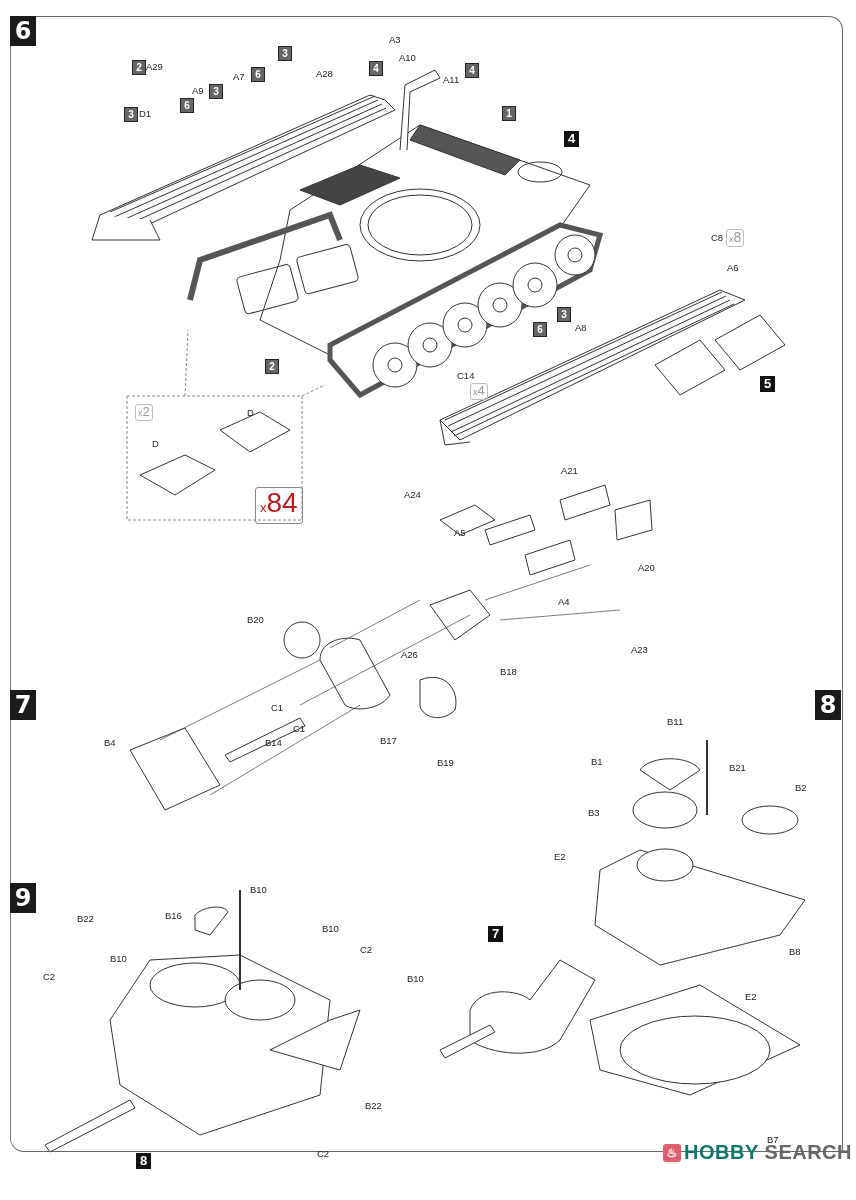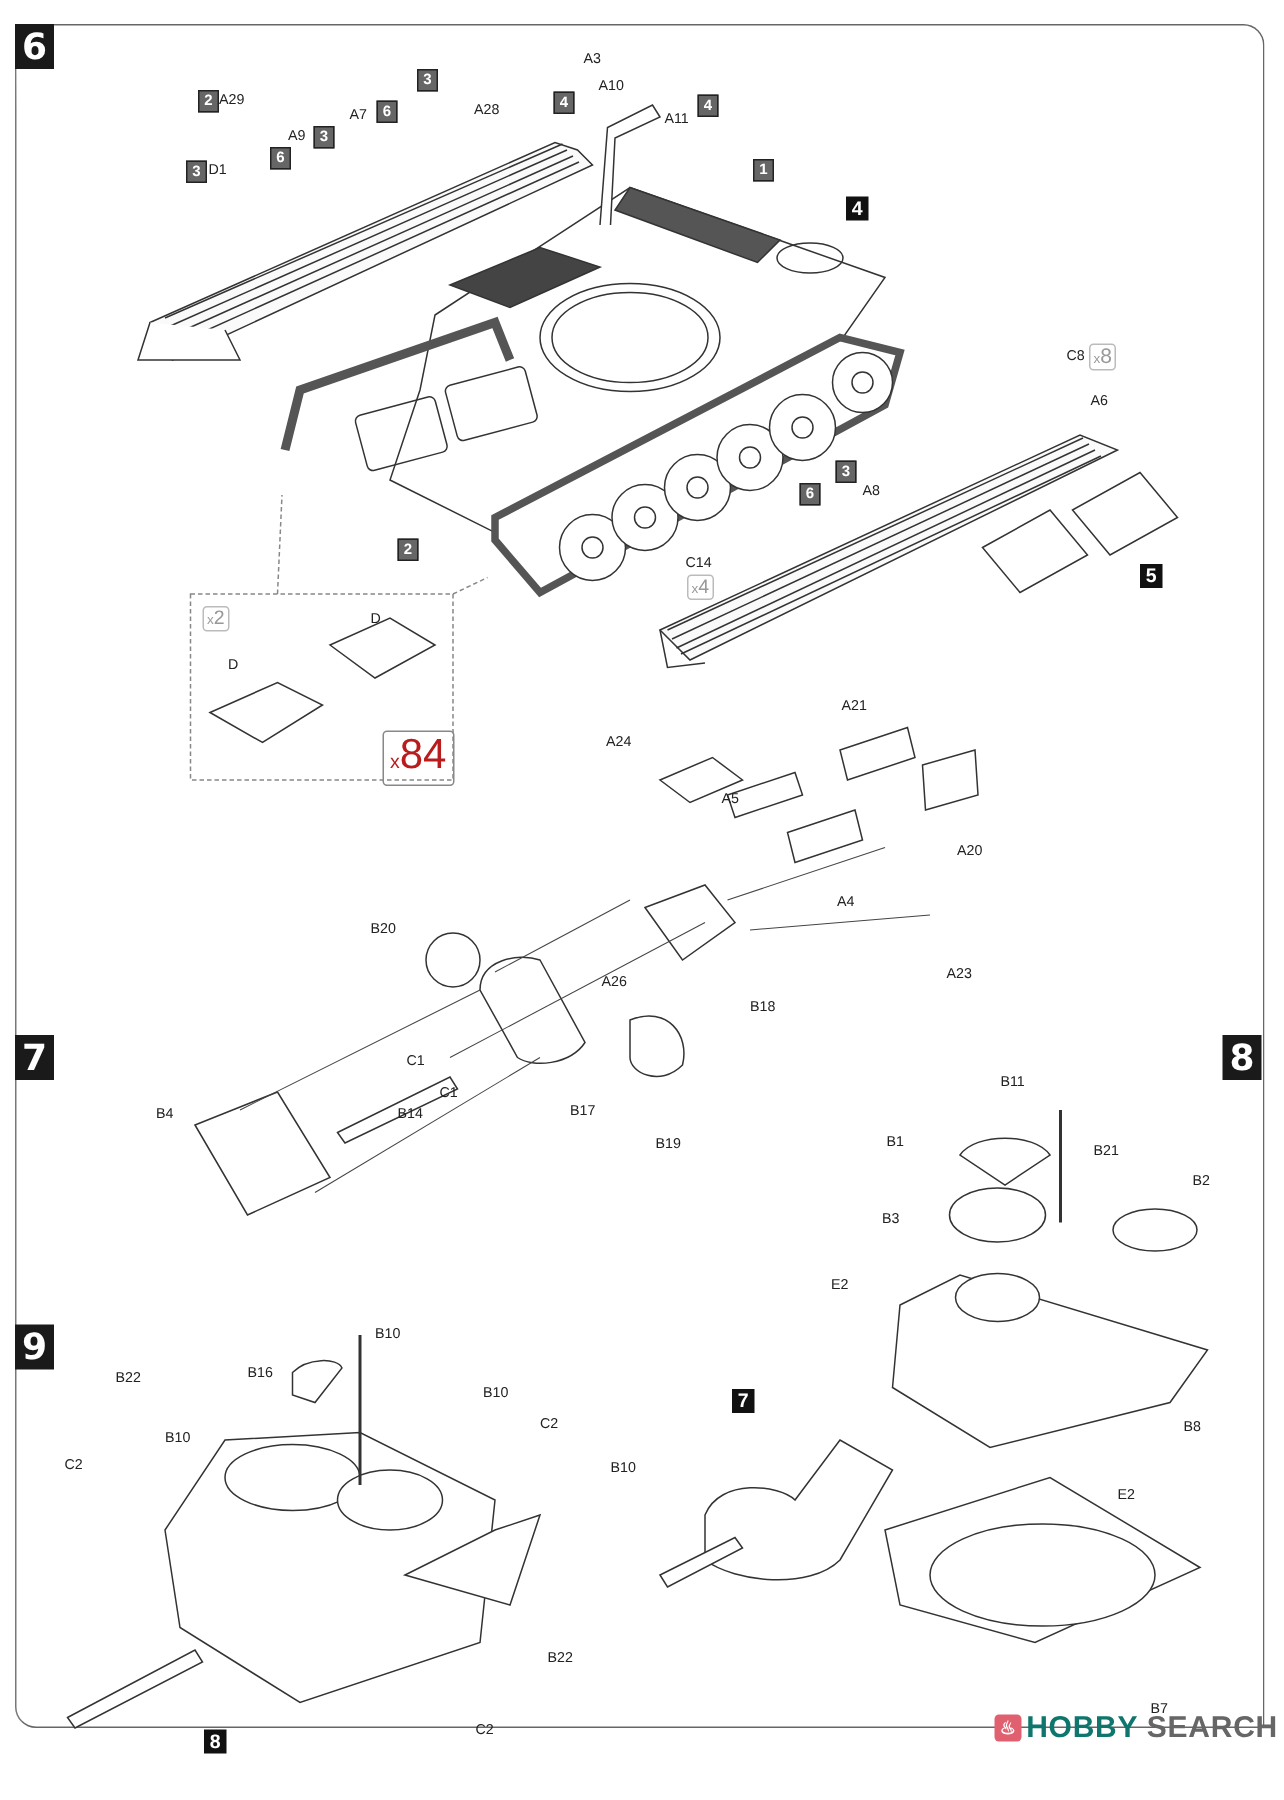--- a/index.html
+++ b/index.html
@@ -158,29 +158,29 @@
 <div class="refd" style="left:564px;top:131px;">4</div>
 <div class="lbl" style="left:711px;top:232px;">C8</div>
 <div class="qty" style="left:726px;top:229px;font-size:14px;line-height:14px;"><small>x</small><span>8</span></div>
 <div class="lbl" style="left:727px;top:262px;">A6</div>
 <div class="refd" style="left:760px;top:376px;">5</div>
 <div class="ref" style="left:265px;top:359px;">2</div>
 <div class="ref" style="left:533px;top:322px;">6</div>
 <div class="ref" style="left:557px;top:307px;">3</div>
 <div class="lbl" style="left:575px;top:322px;">A8</div>
 <div class="lbl" style="left:457px;top:370px;">C14</div>
-<div class="qty" style="left:458px;top:383px;font-size:13px;line-height:13px;"><small>x</small><span>4</span></div>
+<div class="qty" style="left:470px;top:383px;font-size:13px;line-height:13px;"><small>x</small><span>4</span></div>
 <div class="qty" style="left:135px;top:404px;font-size:13px;line-height:14px;"><small>x</small><span>2</span></div>
 <div class="lbl" style="left:152px;top:438px;">D</div>
 <div class="lbl" style="left:247px;top:407px;">D</div>
 <div class="qty big" style="left:255px;top:487px;"><small>x</small><span>84</span></div>
 
 <div class="lbl" style="left:404px;top:489px;">A24</div>
 <div class="lbl" style="left:561px;top:465px;">A21</div>
-<div class="lbl" style="left:481px;top:527px;">A5</div>
+<div class="lbl" style="left:454px;top:527px;">A5</div>
 <div class="lbl" style="left:638px;top:562px;">A20</div>
 <div class="lbl" style="left:558px;top:596px;">A4</div>
 <div class="lbl" style="left:631px;top:644px;">A23</div>
 <div class="lbl" style="left:401px;top:649px;">A26</div>
 <div class="lbl" style="left:500px;top:666px;">B18</div>
 <div class="lbl" style="left:247px;top:614px;">B20</div>
 <div class="lbl" style="left:271px;top:702px;">C1</div>
 <div class="lbl" style="left:293px;top:723px;">C1</div>
 <div class="lbl" style="left:265px;top:737px;">B14</div>
 <div class="lbl" style="left:380px;top:735px;">B17</div>

